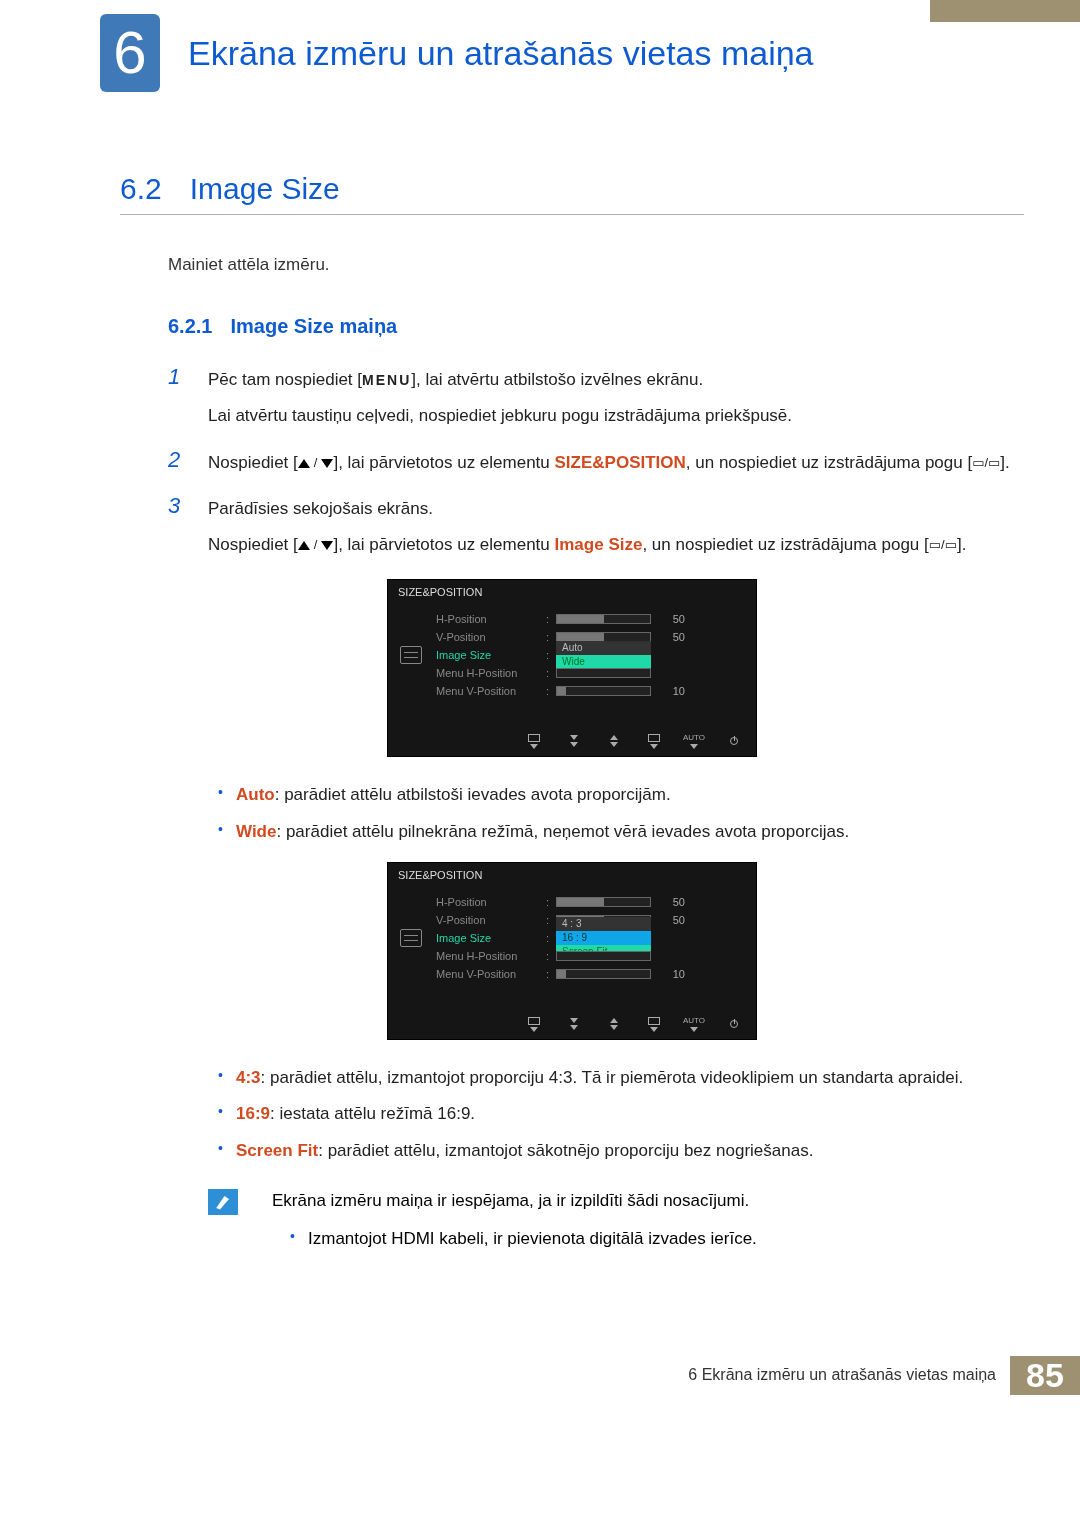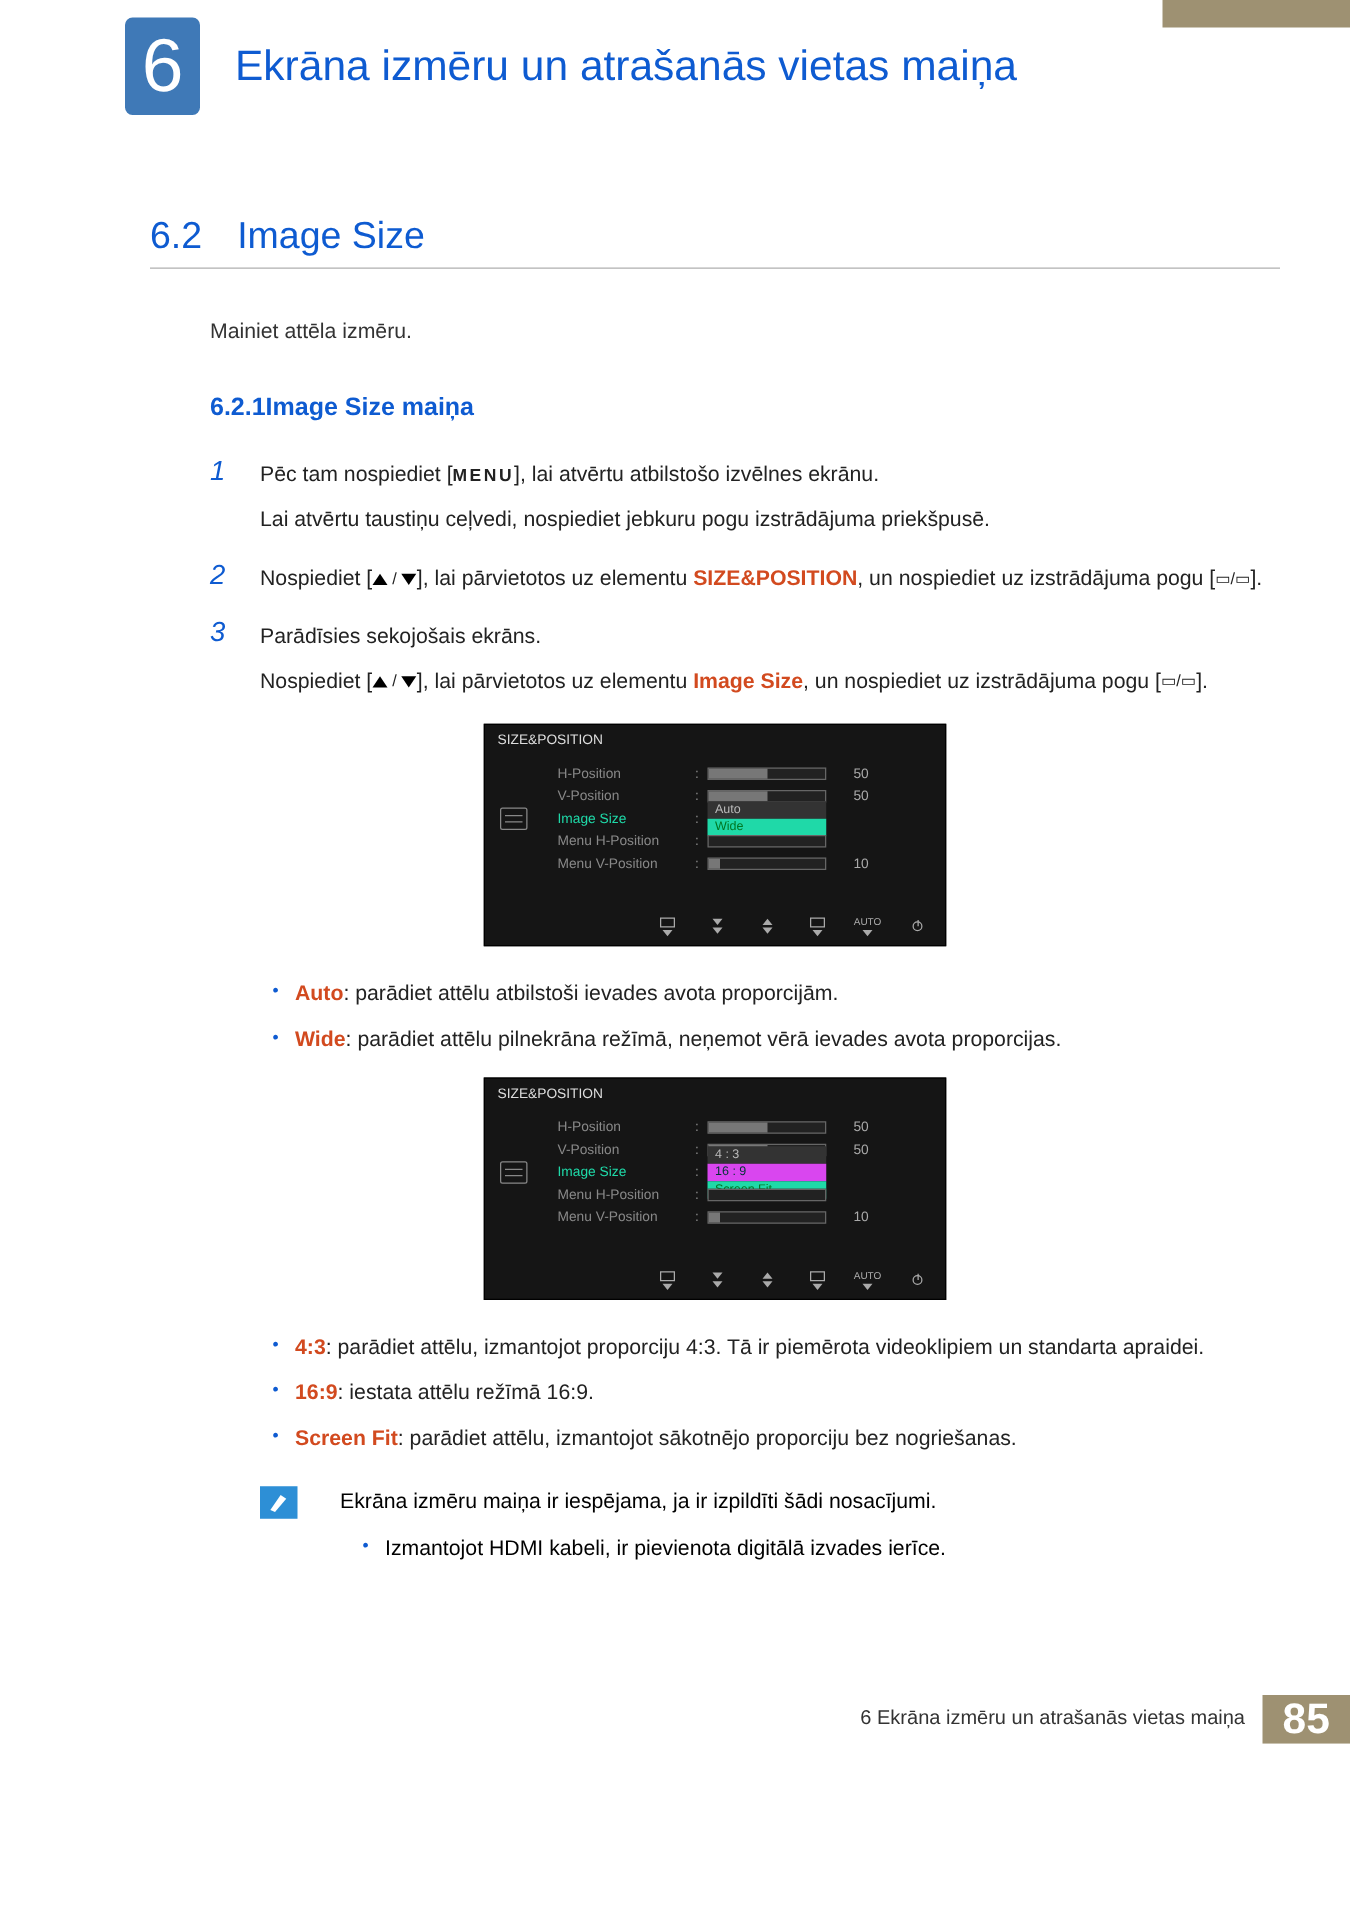--- a/index.html
+++ b/index.html
@@ -54,21 +54,21 @@
   .section-title  { color: #0e5bd1; font-size: 30px; font-weight: 400; }
 
   .intro { font-size: 17px; color: #333; margin: 0 0 40px 48px; }
 
   .subsection-heading {
     color: #0e5bd1;
     font-size: 20px;
     font-weight: 700;
     margin: 0 0 26px 48px;
   }
-  .subsection-heading .subnum { font-weight: 700; }
+  .subsection-heading .subnum { margin-right: 18px; font-weight: 700; }
 
   ol.steps {
     list-style: none;
     margin-left: 48px;
   }
   ol.steps > li {
     display: flex;
     gap: 18px;
     margin-bottom: 10px;
   }
@@ -112,21 +112,21 @@
     font-family: Arial, sans-serif;
   }
   .osd-title {
     color: #ddd;
     font-size: 11px;
     padding: 6px 10px;
   }
   .osd-body {
     display: flex;
     padding: 6px 10px 30px 10px;
-    gap: 22px;
+    gap: 12px;
   }
   .osd-iconcol {
     width: 26px;
     display: flex;
     align-items: center;
     justify-content: center;
   }
   .osd-iconcol .osd-glyph {
     width: 22px; height: 18px;
     border: 1px solid #888;
@@ -163,21 +163,21 @@
     width: 95px; position: relative;
   }
   .dd-opt {
     height: 14px; line-height: 14px;
     padding: 0 6px;
     color: #bbb;
     background: #333;
     font-size: 10px;
   }
   .dd-opt.sel { background: #1fd9a8; color: #072; }
-  .dd-opt.sel2 { background: #d946ef; color: #033; }
+  .dd-opt.sel2 { background: #0ea5e9; color: #033; }
 
   .osd-footer {
     height: 26px;
     display: flex;
     align-items: center;
     justify-content: flex-end;
     gap: 20px;
     padding: 0 12px 4px 0;
     color: #aaa;
     font-size: 9px;

